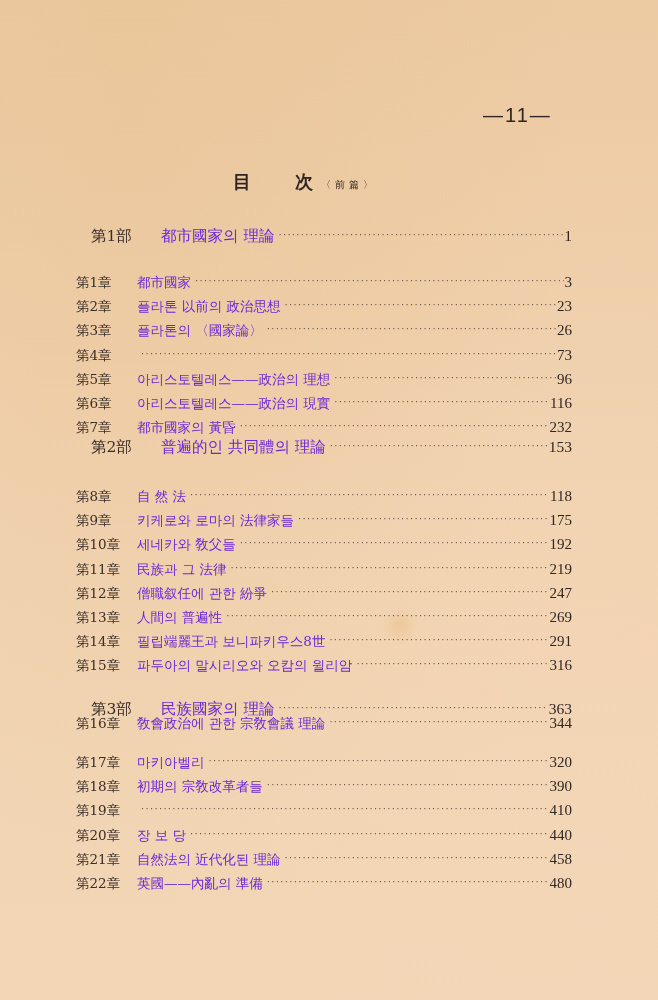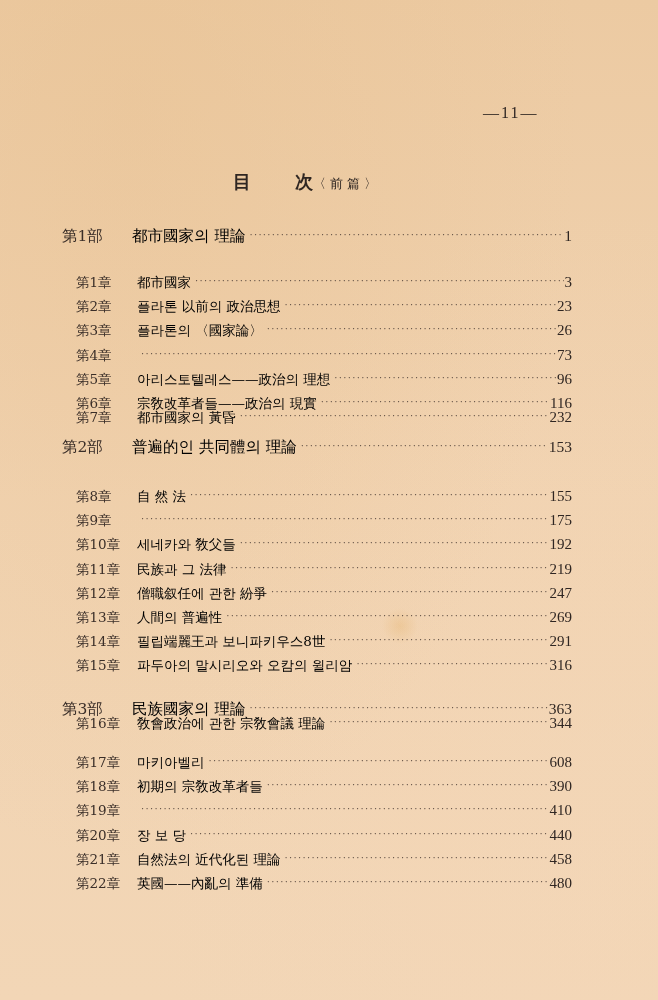--- a/index.html
+++ b/index.html
@@ -17,36 +17,36 @@
         linear-gradient(180deg, #eccaa2 0%, #f1d3b1 50%, #f2d6b6 100%);
       position: relative;
       overflow: hidden;
       font-family: "DejaVu Serif", "Liberation Serif", serif;
       color: #3a2e28;
     }
     .page-number {
       position: absolute;
       top: 104px;
       left: 483px;
-      font-family: Liberation Serif, serif;
-      font-size: 16px;
+      font-family: Liberation Sans, sans-serif;
+      font-size: 20px;
       letter-spacing: 2px;
       color: #2f2622;
     }
     .title {
       position: absolute;
       top: 170px;
       left: 233px;
       font-size: 18px;
       color: #2f2622;
       white-space: nowrap;
     }
     .title .t1 { font-weight: bold; }
     .title .t2 { font-weight: bold; margin-left: 44px; }
-    .title .t3 { font-size: 13px; margin-left: 0; letter-spacing: 4px; }
+    .title .t3 { font-size: 10px; margin-left: 8px; letter-spacing: 4px; }
     .toc {
       position: absolute;
       left: 0;
       top: 0;
       width: 658px;
     }
     .row {
       position: absolute;
       display: flex;
       align-items: baseline;
@@ -60,25 +60,25 @@
     .row.chapter {
       left: 76px;
       width: 496px;
       font-size: 13.5px;
       margin-top: 16px;
     }
     .num {
       color: #3a2e28;
       flex: 0 0 auto;
     }
-    .row.part .num { width: 70px; }
+    .row.part .num { width: 70px; margin-left: 29px; }
     .row.chapter .num { width: 61px; }
     .label {
       flex: 0 0 auto;
-      color: #000000;
+      color: #6d28d9;
     }
     .dots {
       flex: 1 1 auto;
       overflow: hidden;
       margin: 0 1px 0 4px;
       color: #5a4a40;
       font-size: 10px;
       letter-spacing: 1.3px;
       position: relative;
       top: -3px;
@@ -136,45 +136,46 @@
     <span class="page">73</span>
   </div>
   <div class="row chapter" style="top:355px">
     <span class="num">第5章</span>
     <span class="label">아리스토텔레스——政治의 理想</span>
     <span class="dots"></span>
     <span class="page">96</span>
   </div>
   <div class="row chapter" style="top:379px">
     <span class="num">第6章</span>
-    <span class="label">宗敎改革者들——政治의 現實</span>
+    <span class="label">아리스토텔레스——政治의 現實</span>
     <span class="dots"></span>
     <span class="page">116</span>
   </div>
-  <div class="row chapter" style="top:393px">
+  <div class="row chapter" style="top:403px">
     <span class="num">第7章</span>
     <span class="label">都市國家의 黃昏</span>
     <span class="dots"></span>
     <span class="page">232</span>
   </div>
 
   <div class="row part" style="top:437px">
     <span class="num">第2部</span>
     <span class="label">普遍的인 共同體의 理論</span>
     <span class="dots"></span>
     <span class="page">153</span>
   </div>
   <div class="row chapter" style="top:472px">
     <span class="num">第8章</span>
     <span class="label">自 然 法</span>
     <span class="dots"></span>
-    <span class="page">155</span>
+    <span class="page">118</span>
   </div>
   <div class="row chapter" style="top:496px">
     <span class="num">第9章</span>
+    <span class="label">키케로와 로마의 法律家들</span>
     <span class="dots"></span>
     <span class="page">175</span>
   </div>
   <div class="row chapter" style="top:520px">
     <span class="num">第10章</span>
     <span class="label">세네카와 敎父들</span>
     <span class="dots"></span>
     <span class="page">192</span>
   </div>
   <div class="row chapter" style="top:545px">
@@ -217,21 +218,21 @@
   <div class="row part" style="top:699px">
     <span class="num">第3部</span>
     <span class="label">民族國家의 理論</span>
     <span class="dots"></span>
     <span class="page">363</span>
   </div>
   <div class="row chapter" style="top:738px">
     <span class="num">第17章</span>
     <span class="label">마키아벨리</span>
     <span class="dots"></span>
-    <span class="page">608</span>
+    <span class="page">320</span>
   </div>
   <div class="row chapter" style="top:762px">
     <span class="num">第18章</span>
     <span class="label">初期의 宗敎改革者들</span>
     <span class="dots"></span>
     <span class="page">390</span>
   </div>
   <div class="row chapter" style="top:786px">
     <span class="num">第19章</span>
     <span class="dots"></span>

